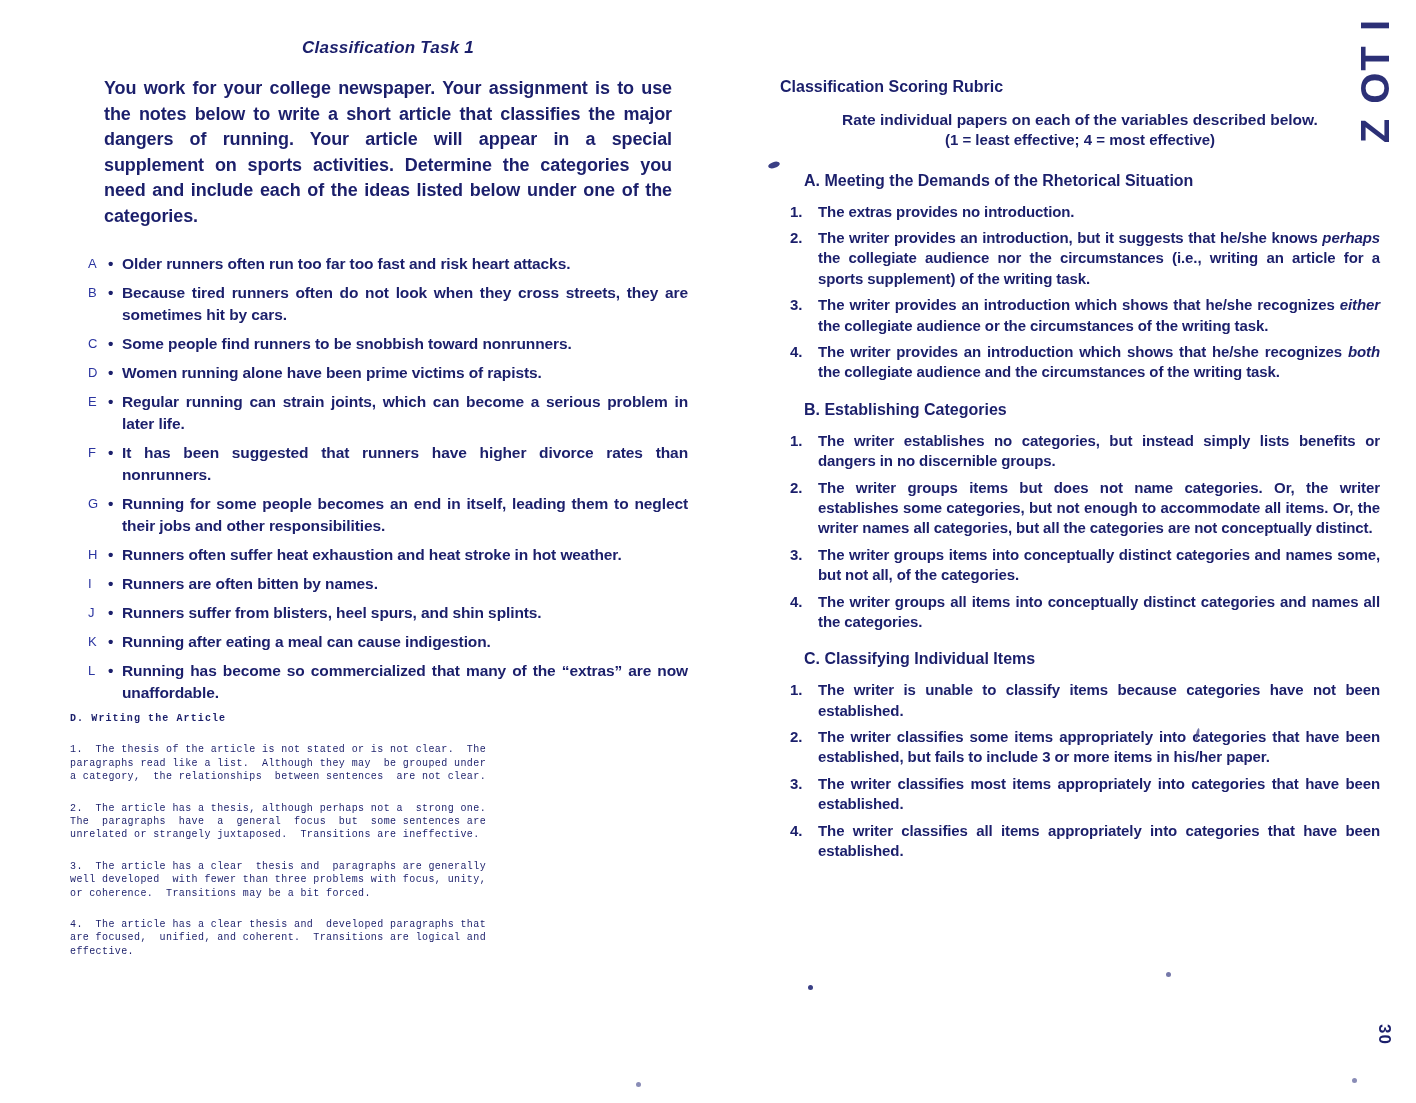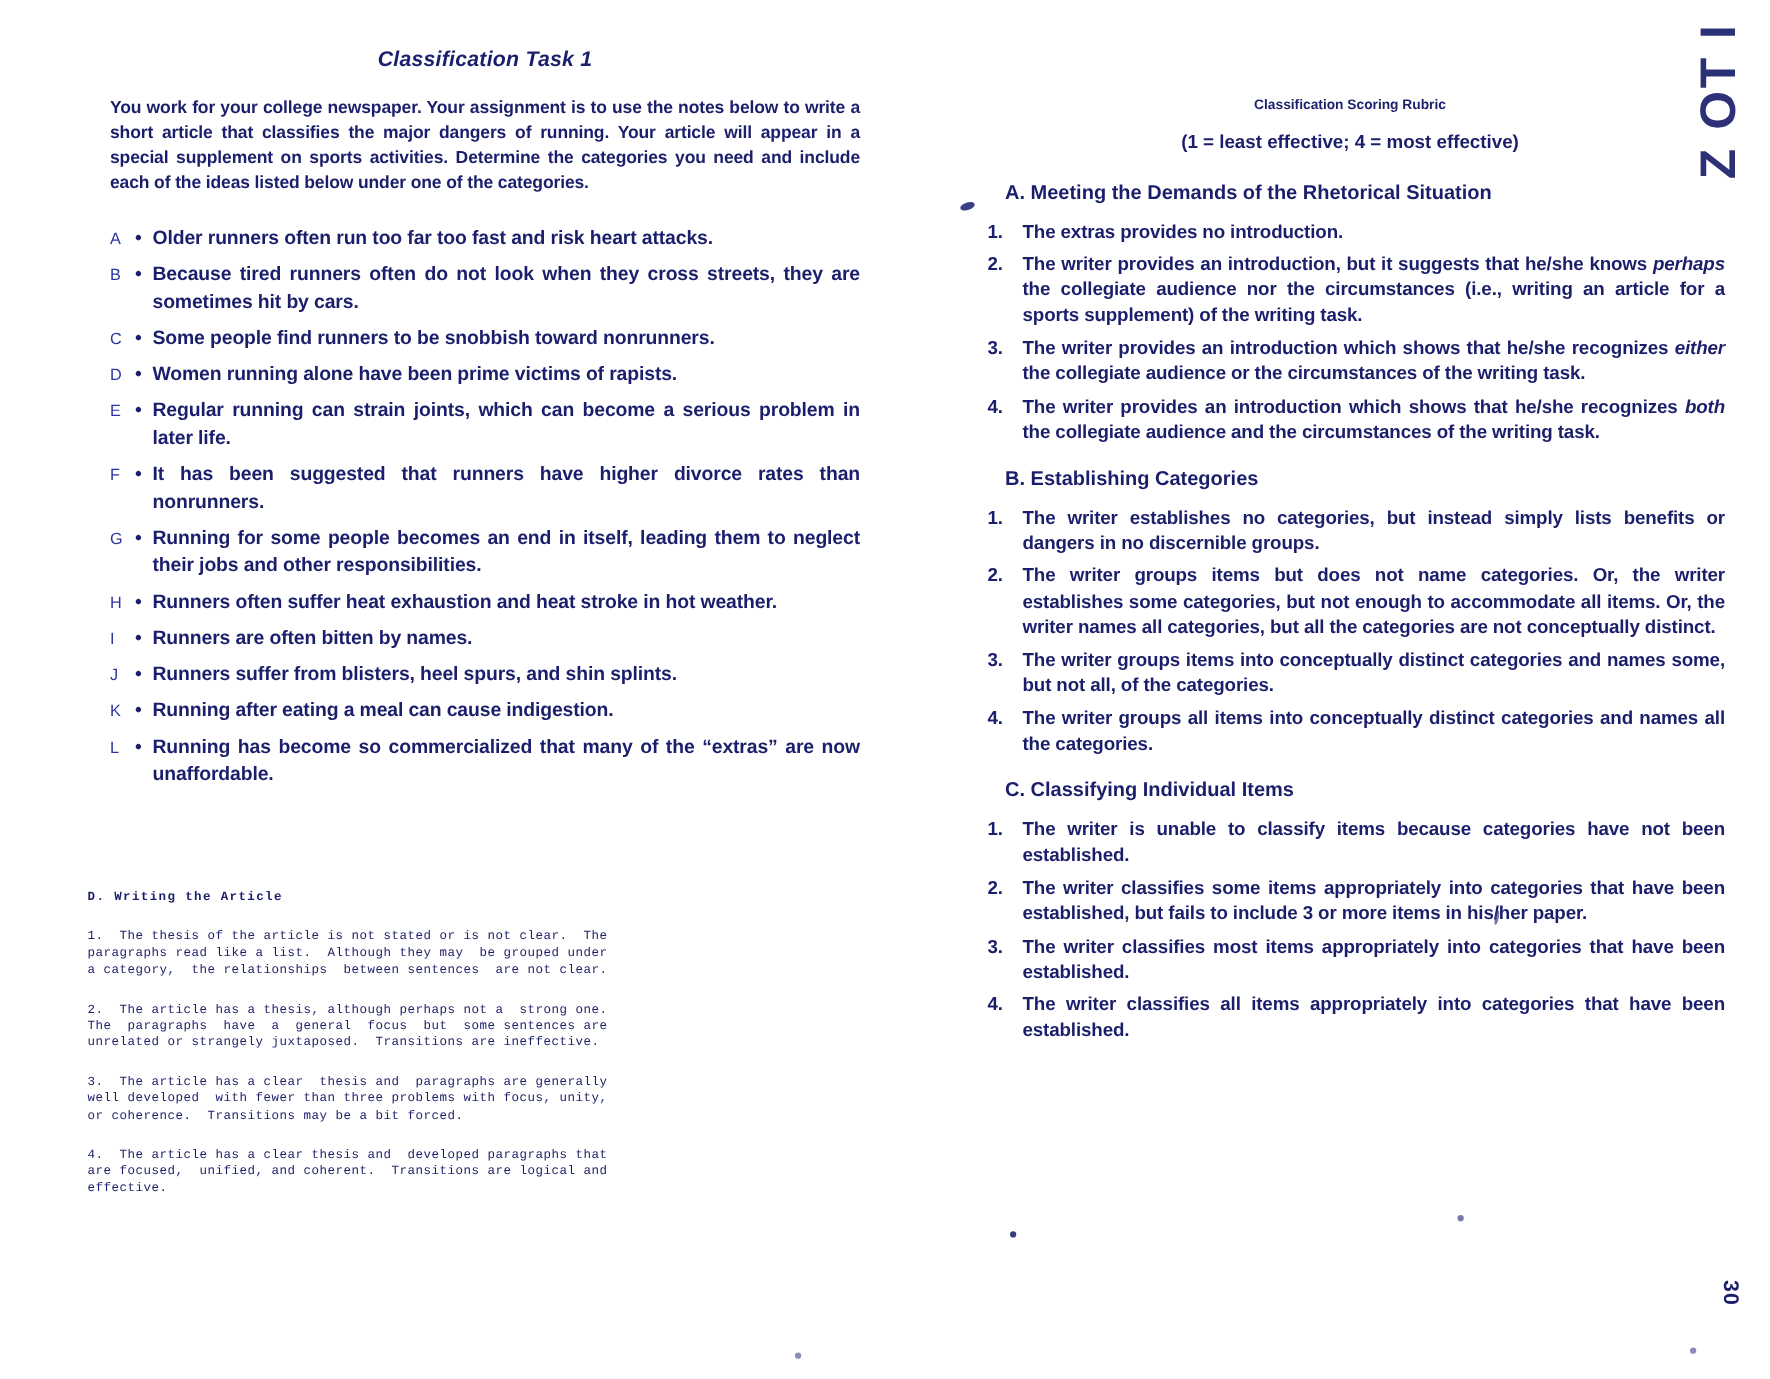--- a/index.html
+++ b/index.html
@@ -31,26 +31,26 @@
   .task-title {
     text-align: center;
     font-weight: bold;
     font-style: italic;
     font-size: 17px;
     letter-spacing: 0.2px;
     color: #1b1f6b;
     margin: 0 0 18px 0;
   }
   .task-intro {
-    font-size: 14px;
+    font-size: 18px;
     font-weight: bold;
     line-height: 1.42;
     text-align: justify;
     color: #1b1f6b;
-    margin: 0;
+    margin: 16px;
     letter-spacing: -0.1px;
   }
   .notes-list {
     margin: 24px 0 0 0;
     padding: 0;
     list-style: none;
   }
   .note-item {
     display: flex;
     align-items: flex-start;
@@ -102,23 +102,22 @@
   }
 
   
   .right-col {
     position: absolute;
     left: 780px;
     top: 78px;
     width: 600px;
   }
   .rubric-title {
-    text-align: center;
-    font-weight: bold;
-    font-size: 11px;
+    font-weight: bold;
+    font-size: 16px;
     margin: 0 0 14px 0;
   }
   .rubric-sub {
     text-align: center;
     font-weight: bold;
     font-size: 15.5px;
     line-height: 1.3;
     margin: 0 0 22px 0;
   }
   .rubric-sub .scale {
@@ -279,20 +278,21 @@
 or coherence.  Transitions may be a bit forced.</div>
         <div class="mono-para">4.  The article has a clear thesis and  developed paragraphs that
 are focused,  unified, and coherent.  Transitions are logical and
 effective.</div>
       </div>
   </div>
 
   <div class="right-col">
     <h2 class="rubric-title">Classification Scoring Rubric</h2>
     <p class="rubric-sub">
+      <span>Rate individual papers on each of the variables described below.</span>
       <span class="scale">(1 = least effective; 4 = most effective)</span>
     </p>
     <div id="rubric-sections">
         <div class="section">
           <div class="section-head">A. Meeting the Demands of the Rhetorical Situation</div>
           <ul class="crit-list">
             <li class="crit-item">
               <span class="crit-num">1.</span>
               <span class="crit-text">The extras provides no introduction.</span>
             </li>

